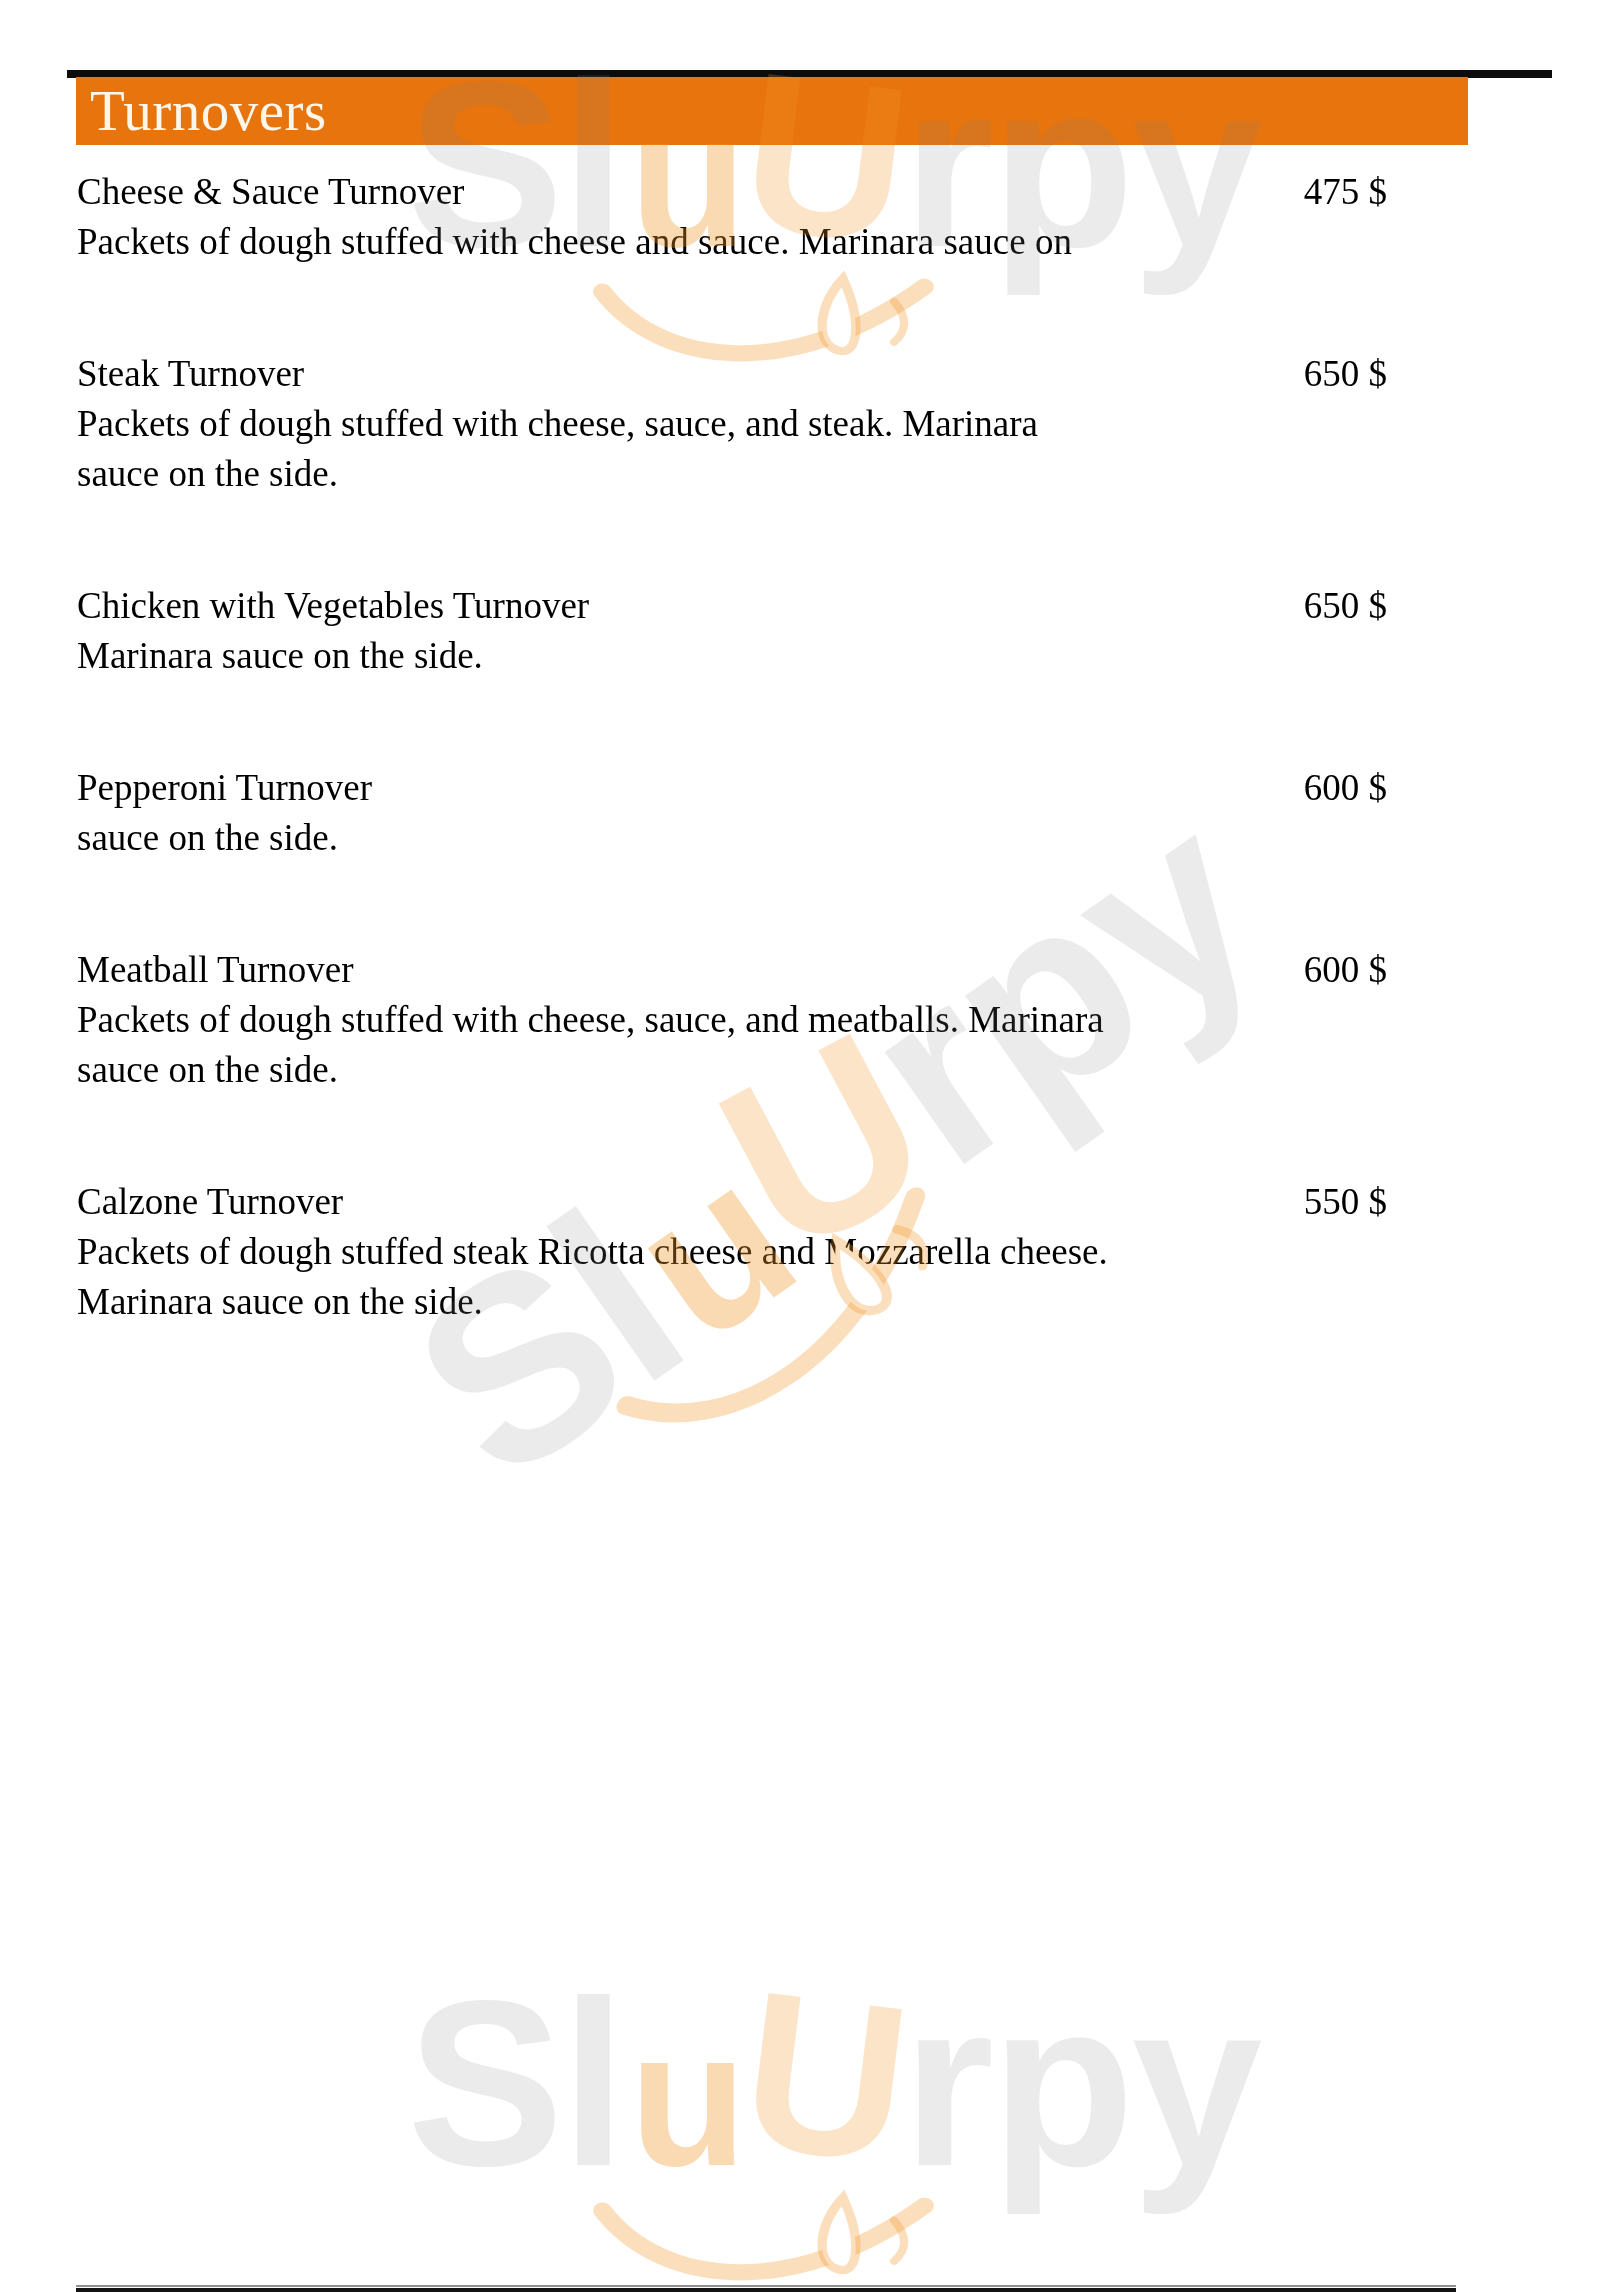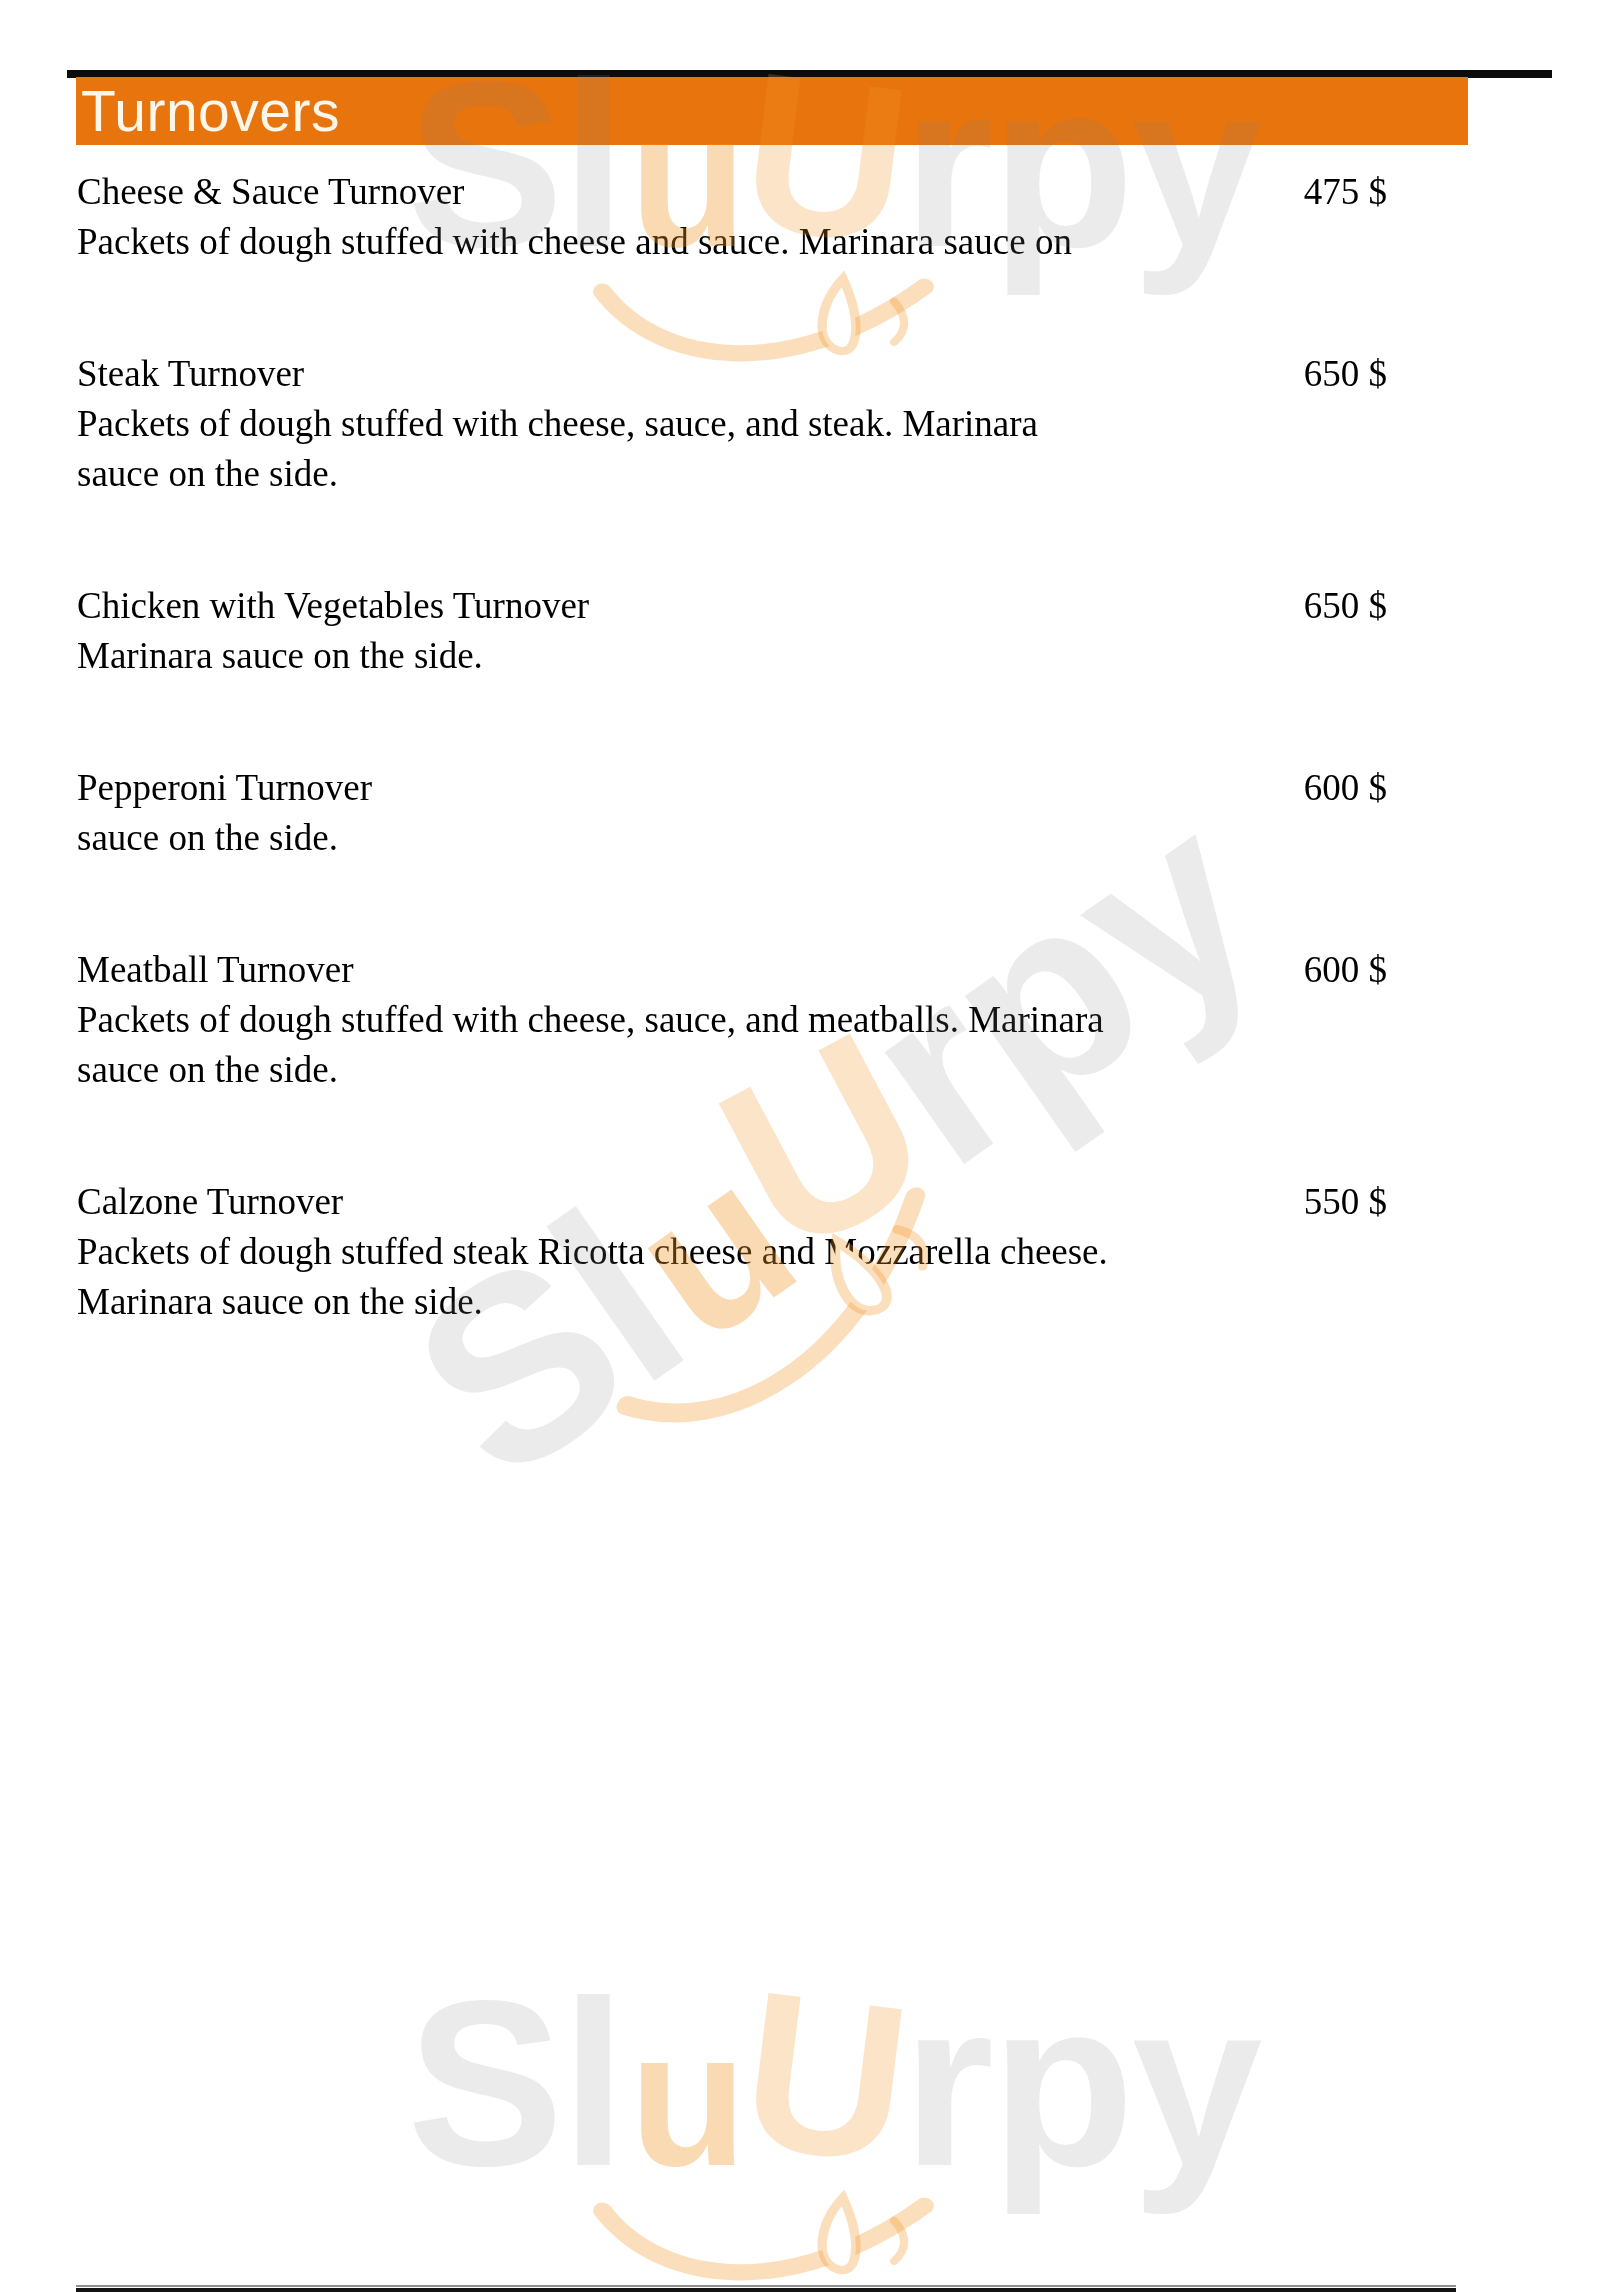--- a/index.html
+++ b/index.html
@@ -18,23 +18,23 @@
     background:var(--rule-color, #0c0c0c);
     z-index:2;
   }
   .header-bar {
     position:absolute; left:76px; top:77px;
     width:1392px; height:68px;
     background:var(--accent, #e8740d);
     z-index:2;
   }
   .header-title {
-    font-family:Liberation Sans, sans-serif;
+    font-family:Liberation Serif, serif;
     font-size:57px; line-height:68px;
-    padding-left:5px;
+    padding-left:14px;
     color:var(--title-color, #fdf6ea);
     letter-spacing:0.5px;
     white-space:nowrap;
   }
 
   
   .menu-list {
     position:absolute; left:77px; top:167px;
     width:1310px; z-index:3;
     color:var(--text-color, #000000);

